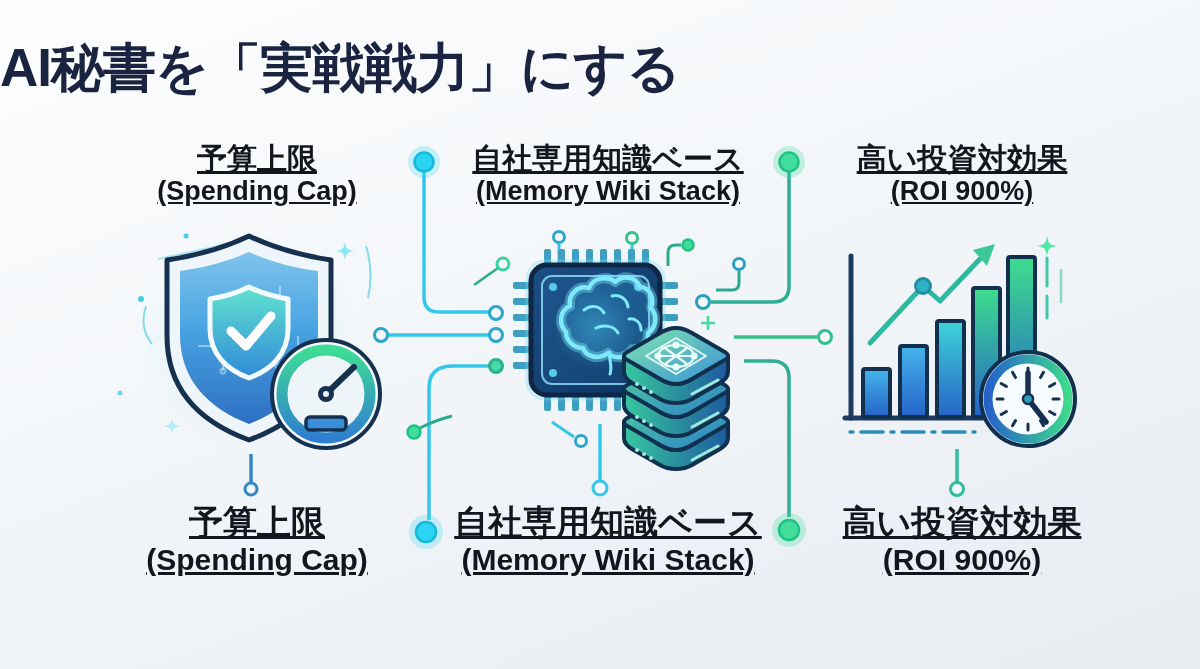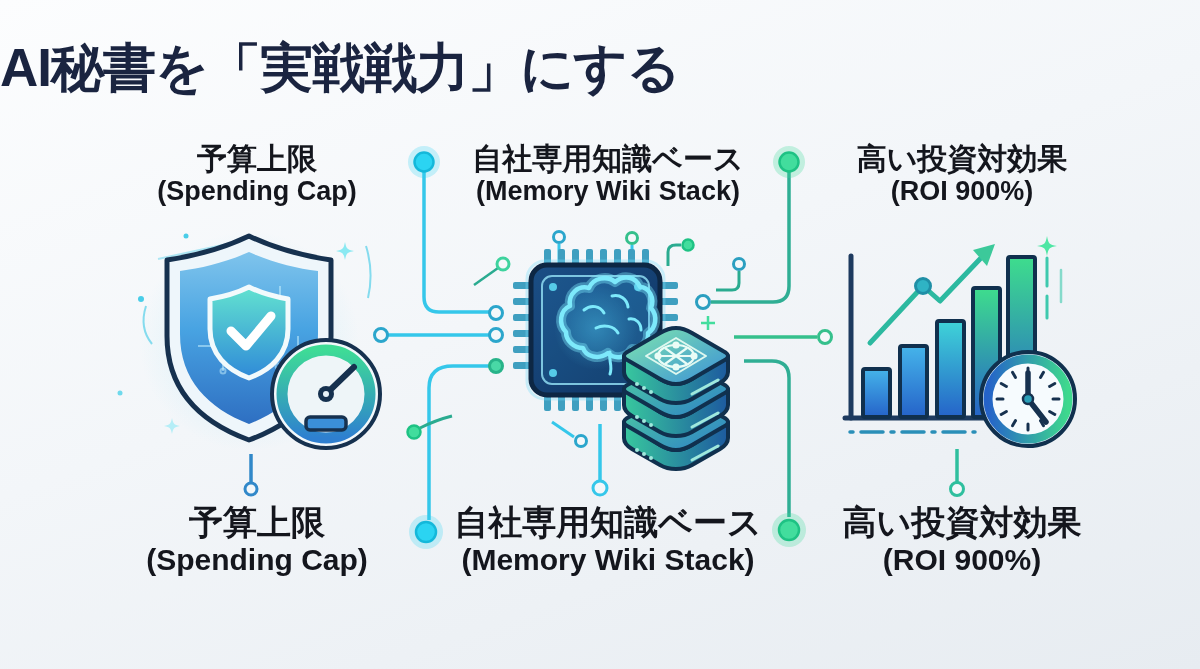--- a/index.html
+++ b/index.html
@@ -5,21 +5,21 @@
   html,body{margin:0;padding:0;background:#dfe4ea;}
   .canvas{
     position:relative;width:1200px;height:669px;overflow:hidden;
     background:linear-gradient(160deg,#fcfdfe 0%,#f3f6f9 45%,#e7ecf1 100%);
     font-family:"Liberation Sans","DejaVu Sans",sans-serif;
   }
   .title{
     position:absolute;top:33px;left:0;width:1200px;text-align:left;
     font-size:53px;font-weight:bold;color:#1a2440;letter-spacing:-1px;z-index:3;margin:0;
   }
-  .flabel{position:absolute;width:380px;transform:translateX(-50%);text-align:center;color:#14161d;z-index:3;}
+  .flabel{position:absolute;width:380px;transform:translateX(-50%);text-align:center;color:#14161d;z-index:3;text-decoration:underline;}
   .flabel .jp{font-weight:bold;line-height:1.18;}
   .flabel .en{font-weight:bold;line-height:1.18;}
   .flabel.toprow{top:141px;}
   .flabel.toprow .jp{font-size:30px;}
   .flabel.toprow .en{font-size:27px;}
   .flabel.bottomrow{top:502px;}
   .flabel.bottomrow .jp{font-size:34px;}
   .flabel.bottomrow .en{font-size:30px;}
   svg.bg{position:absolute;left:0;top:0;z-index:1;}
   svg.icon{position:absolute;z-index:2;}

